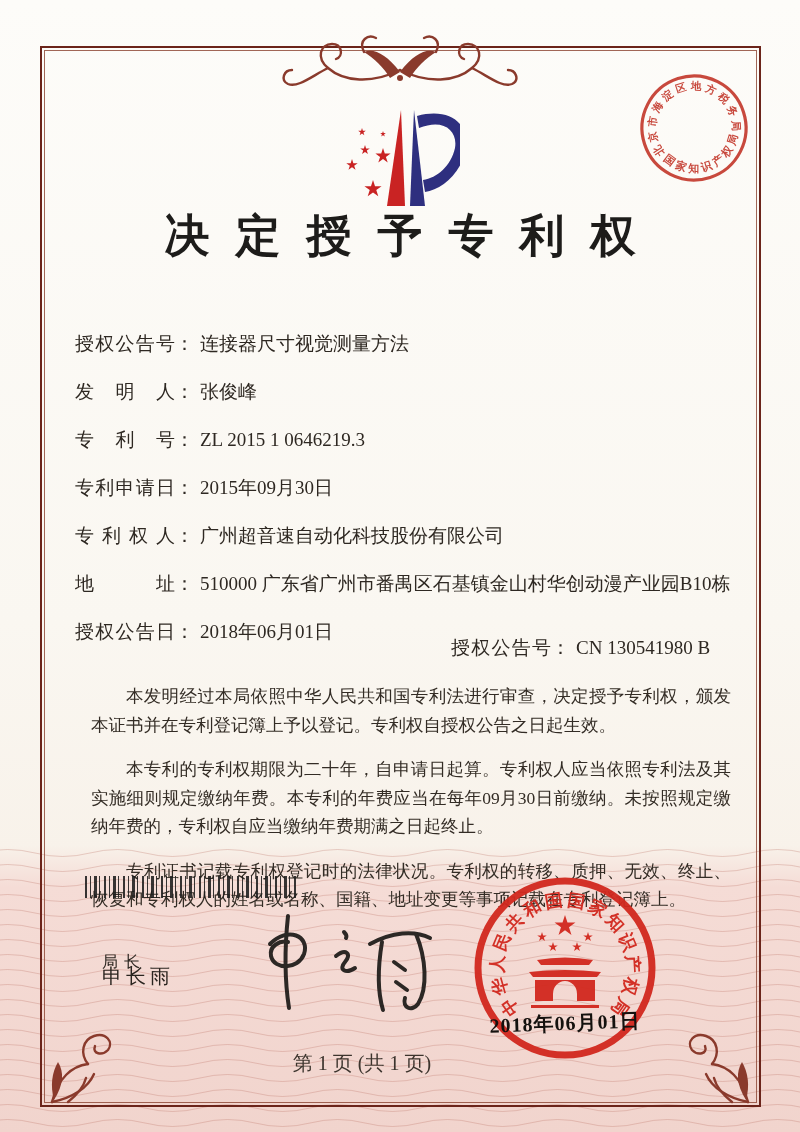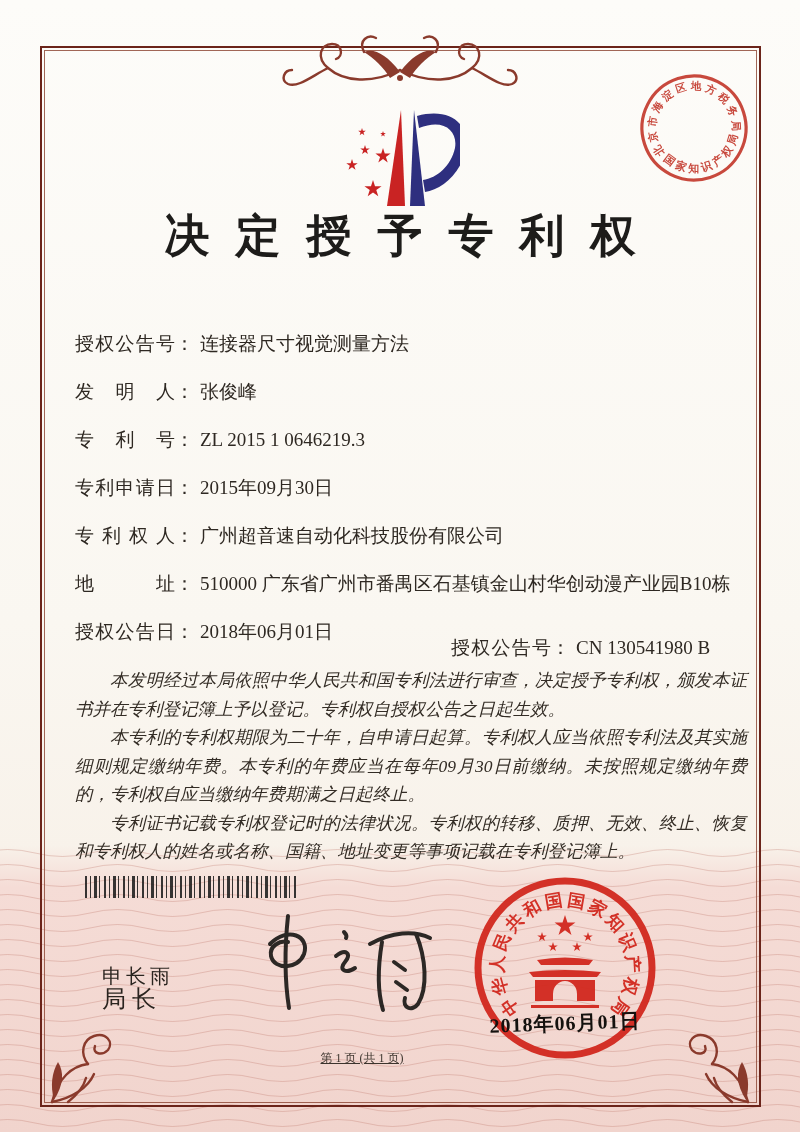--- a/index.html
+++ b/index.html
@@ -29,37 +29,37 @@
   .fields{position:absolute; left:75px; top:330px; width:672px; font-size:19px; line-height:28px;}
   .frow{margin-bottom:20px; position:relative; display:flex;}
   .flabel{display:inline-block; width:100px; text-align:justify; text-align-last:justify; flex:none;}
   .fcolon{flex:none;}
   .fvalue{margin-left:6px;}
   .addr-value{width:540px;}
   .pair2{position:absolute; left:345px; top:16px; display:flex;margin-left:31px;}
   
   .paras{position:absolute; left:75px; top:666px; width:672px; font-size:17.5px;
     line-height:28.5px; text-align:justify; color:#332c25;}
-  .paras p{margin:0; text-indent:2em;font-style:italic;}
+  .paras p{margin:16px; text-indent:2em;}
   
   .barcode{position:absolute; left:85px; top:876px; width:212px; height:22px; opacity:.88;
     background:repeating-linear-gradient(90deg,#1c1c1c 0 2px,transparent 2px 5px,#1c1c1c 5px 6px,transparent 6px 9px,#1c1c1c 9px 12px,transparent 12px 14px,#1c1c1c 14px 15px,transparent 15px 19px);}
   
-  .sig-title{position:absolute; left:102px; top:983px; font-size:24px; letter-spacing:6px; color:#2a241f;}
+  .sig-title{position:absolute; left:102px; top:952px; font-size:16px; letter-spacing:6px; color:#2a241f;}
   .sig-name{position:absolute; left:102px; top:963px; font-size:20px; letter-spacing:4px; color:#2a241f;}
   .sig-svg{position:absolute; left:258px; top:910px;}
   
   .seal-svg{position:absolute; left:462px; top:865px; opacity:.95;}
   .seal-date{position:absolute; left:462px; top:1010px; width:206px; text-align:center;
     font-size:20px; font-weight:700; letter-spacing:1px; color:#14110e; transform:rotate(-2deg);}
   
   .stamp-svg{position:absolute; left:636px; top:70px; opacity:.92;}
   
   .footer-page{position:absolute; left:262px; top:1050px; width:200px; text-align:center;
-    font-size:12px; color:#3c342d;text-decoration:underline;}
+    font-size:20px; color:#3c342d;}
   svg text{font-family:"Liberation Serif","DejaVu Serif",serif;}
 </style>
 </head>
 <body>
 
 <div id="page">
 
   <div class="pink-band">
     <svg id="waves" width="800" height="287">
         <path d="M-20,8 q27.5,-7 55,0 q27.5,7 55,0 q27.5,-7 55,0 q27.5,7 55,0 q27.5,-7 55,0 q27.5,7 55,0 q27.5,-7 55,0 q27.5,7 55,0 q27.5,-7 55,0 q27.5,7 55,0 q27.5,-7 55,0 q27.5,7 55,0 q27.5,-7 55,0 q27.5,7 55,0 q27.5,-7 55,0 q27.5,7 55,0" fill="none" stroke="rgba(184,108,96,0.30)" stroke-width="1"></path>

